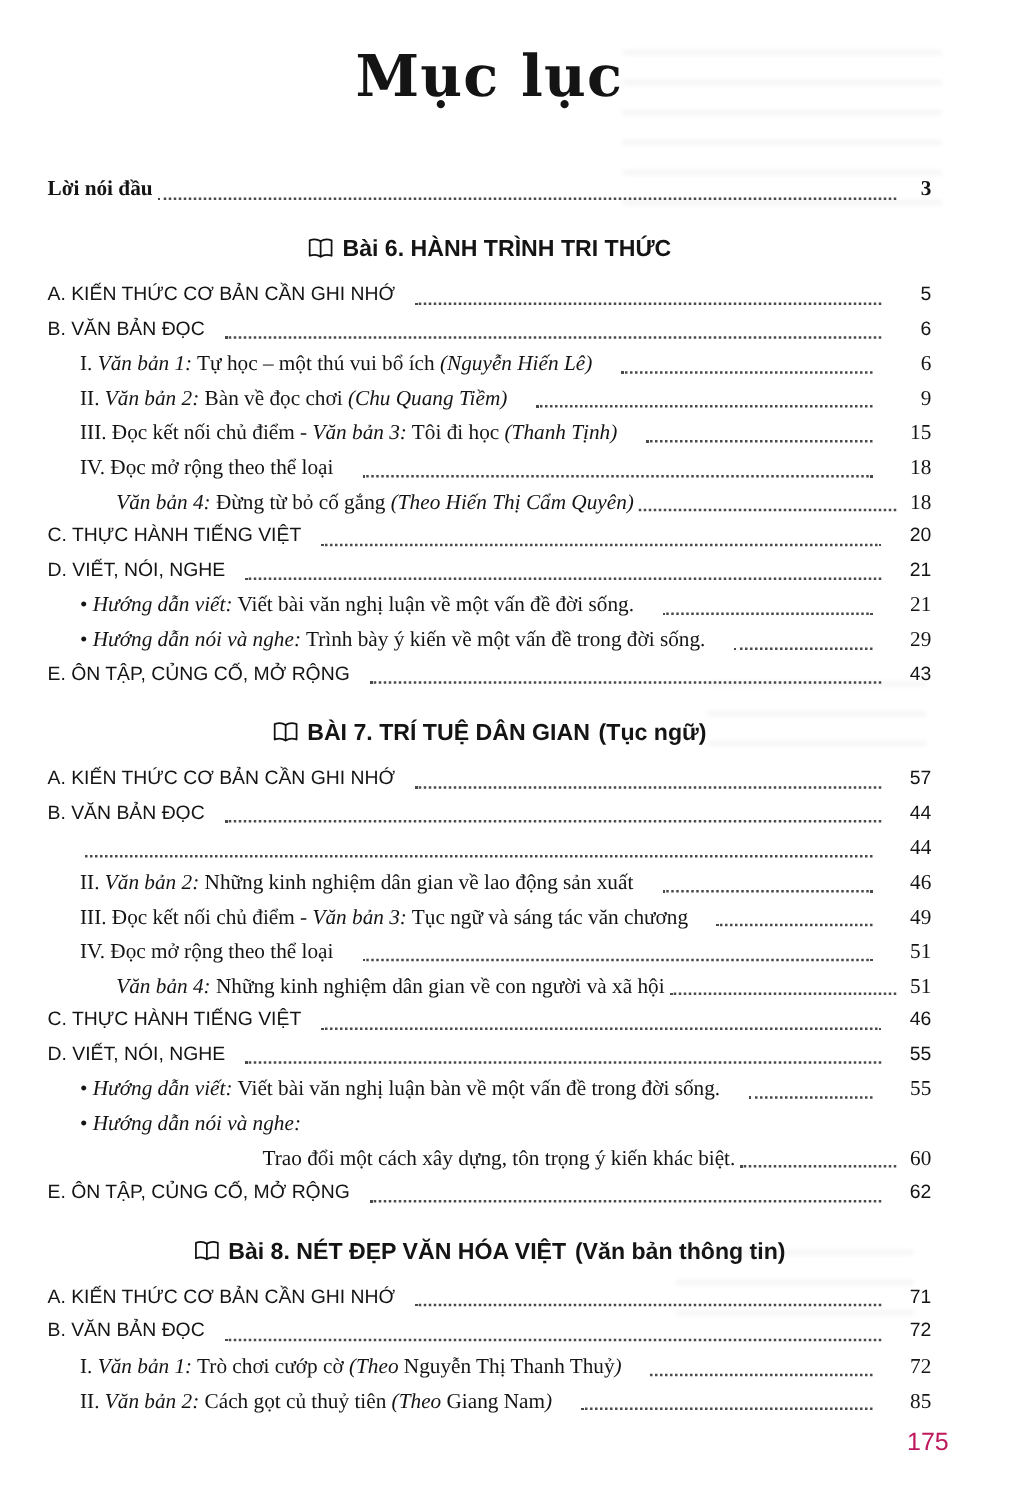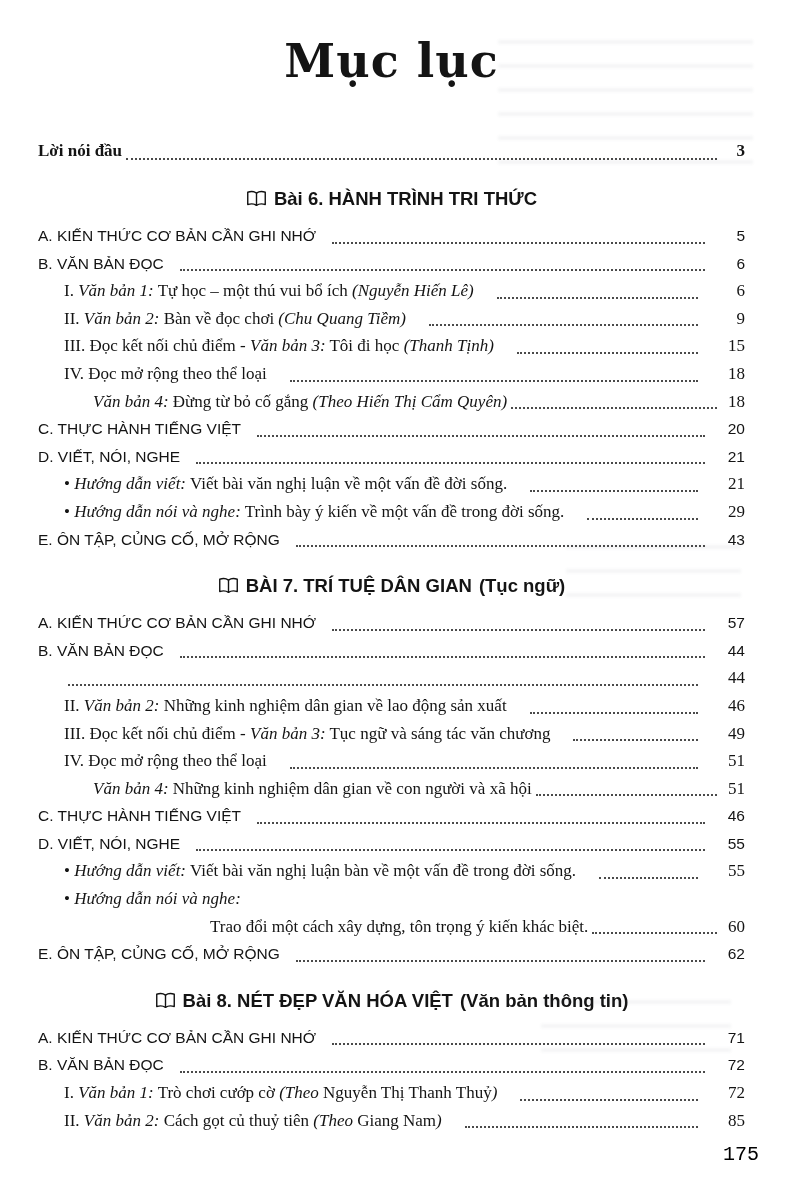--- a/index.html
+++ b/index.html
@@ -41,21 +41,21 @@
   }
   .section-heading{
     display:flex;justify-content:center;align-items:center;gap:7px;
     font-family:"Liberation Sans",sans-serif;font-weight:700;font-size:18.5px;
     line-height:26px;margin:20px 0 10px 0;text-align:center;
   }
   .book-icon{display:inline-flex;align-items:center;}
   .book-icon svg{display:block;}
   .folio{
     position:absolute;right:52px;bottom:34px;
-    font-family:Liberation Mono, monospace;font-size:20px;color:#000000;
+    font-family:Liberation Sans, sans-serif;font-size:20px;color:#be185d;
   }
 </style>
 </head>
 <body>
 
 <div class="page">
   <div class="ghost ghost-1"></div>
   <div class="ghost ghost-2"></div>
   <div class="ghost ghost-3"></div>
 

